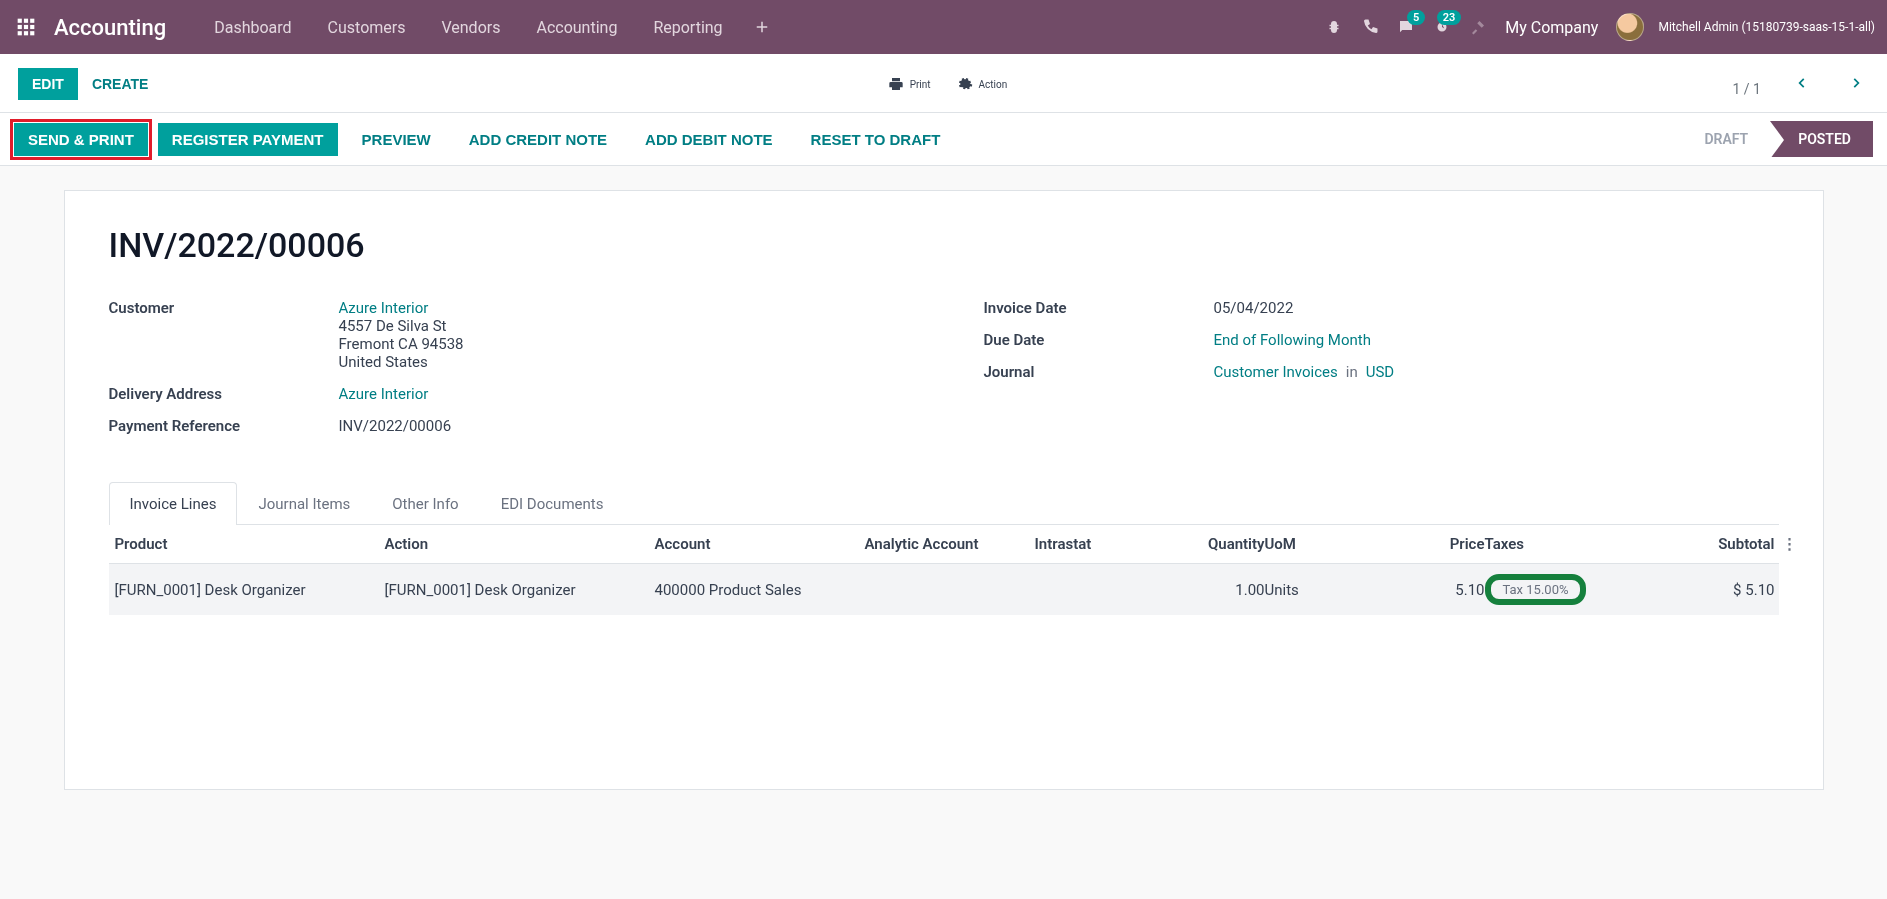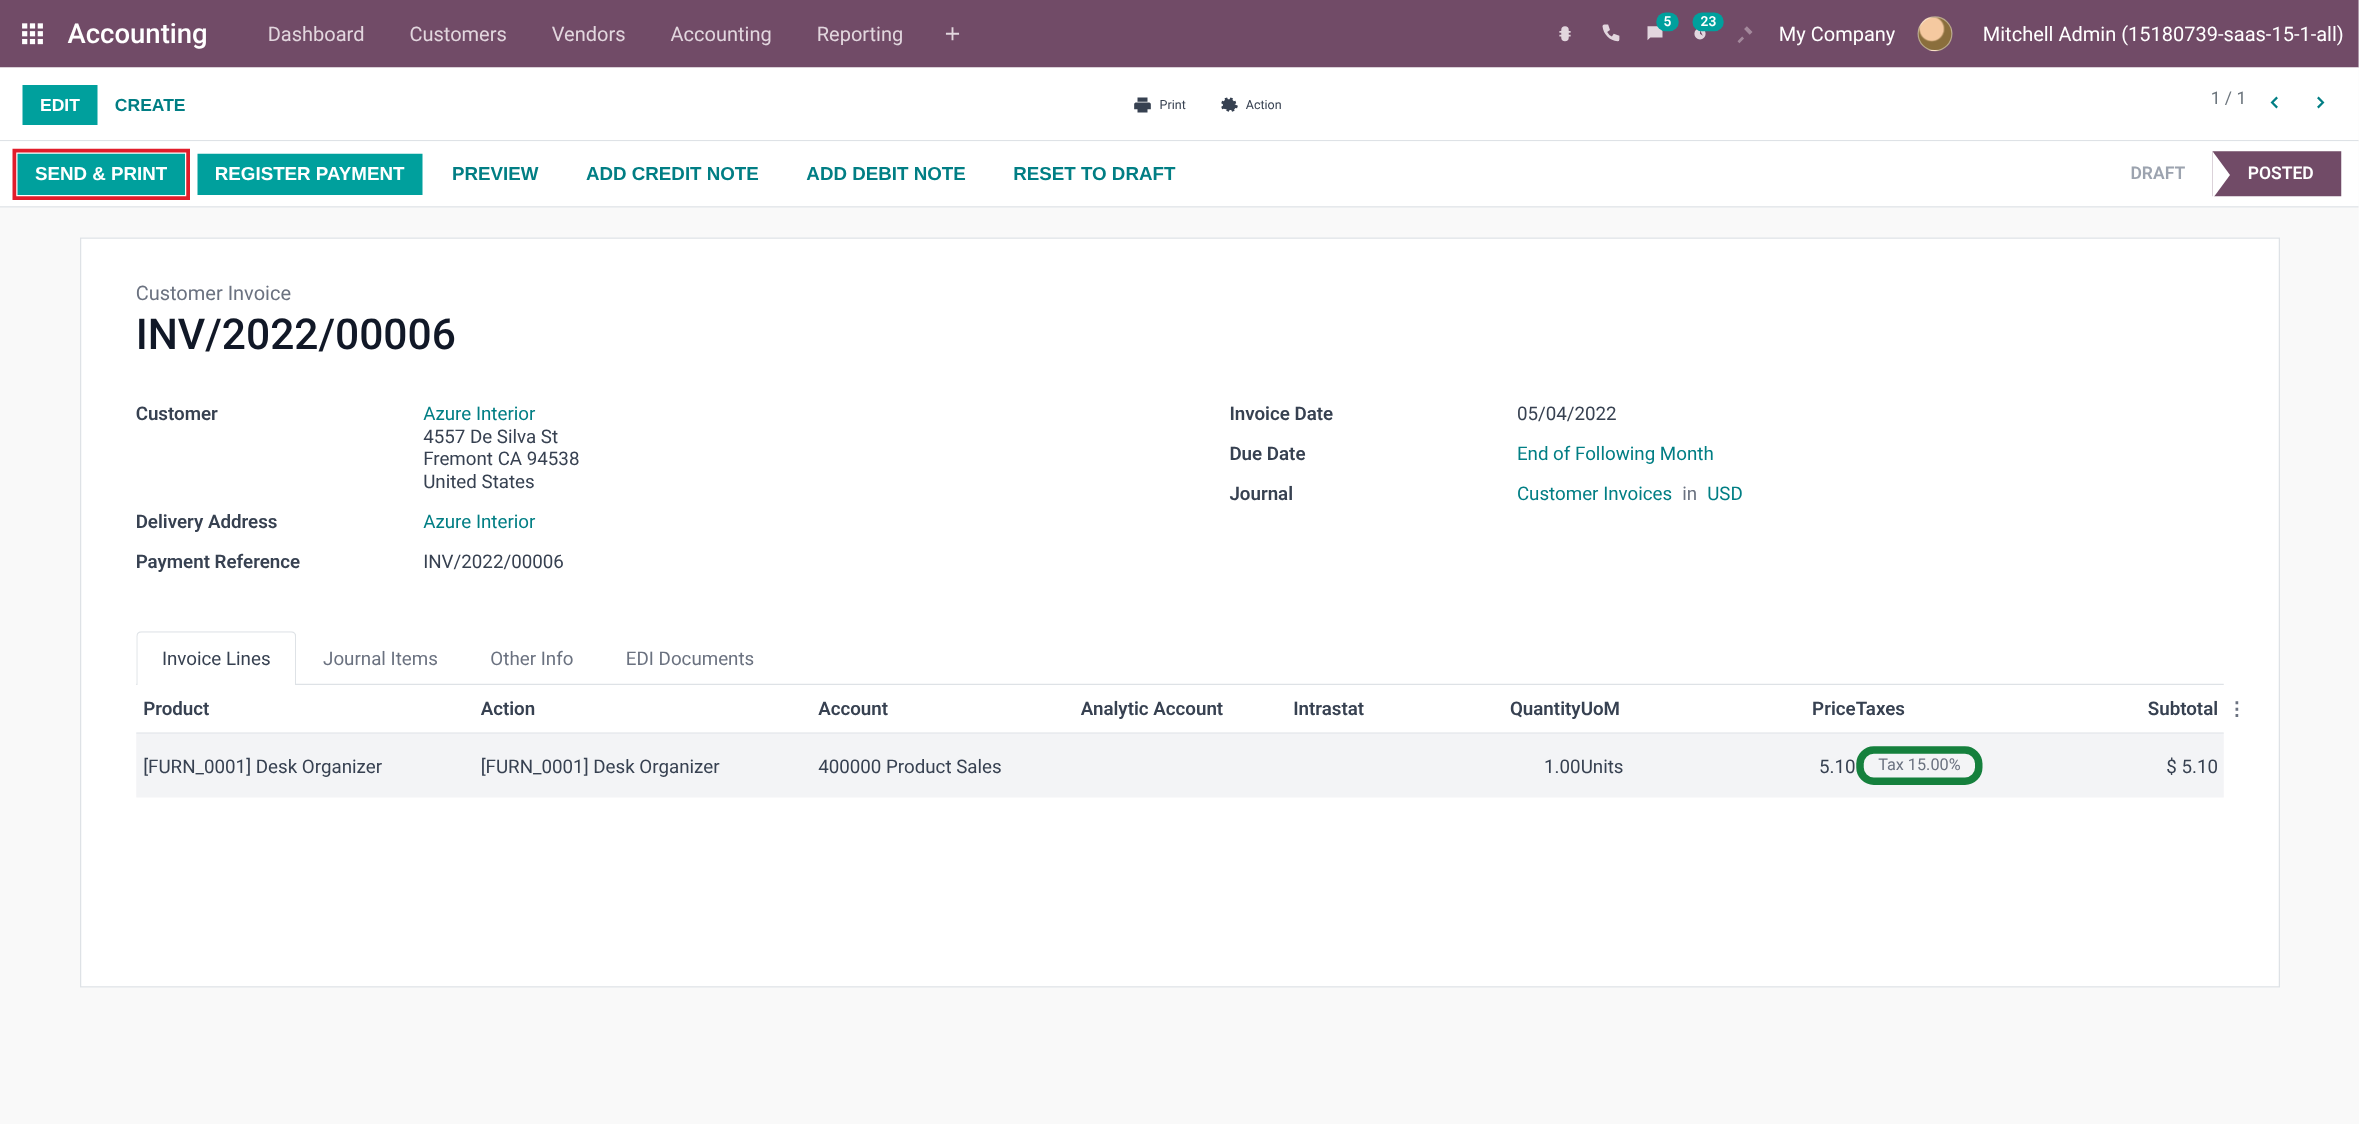--- a/index.html
+++ b/index.html
@@ -47,21 +47,21 @@
   gap:18px;
 }
 .nav-icon { position:relative; cursor:pointer; color:#e2d6de; display:flex; align-items:center; }
 .nav-icon svg { fill:#e2d6de; width:18px; height:18px; }
 .badge {
   position:absolute; top:-8px; right:-10px;
   background:#00A09D; color:#fff; font-size:11px;
   border-radius:10px; padding:1px 6px; font-weight:600;
 }
 .company { color:#fff; font-size:16px; }
-.user { display:flex; align-items:center; gap:24px; color:#fff; font-size:16px;}
+.user { display:flex; align-items:center; gap:14px; color:#fff; font-size:12px;}
 .avatar {
   width:28px; height:28px; border-radius:50%;
   background: radial-gradient(circle at 40% 35%, #f5c9a0 0 40%, #8a6e3c 45% 100%);
   border:1px solid rgba(255,255,255,.4);
 }
 
 
 .subhead {
   background:#fff;
   border-bottom:1px solid #dee2e6;
@@ -77,21 +77,21 @@
 }
 .btn {
   font-size:14px; font-weight:600;
   padding:8px 14px;
   border:none; cursor:pointer;
   background:transparent; color:#017E84;
 }
 .btn.primary { background:#00A09D; color:#fff; }
 .ctrl-mid { margin-left:auto; margin-right:auto; display:flex; gap:26px;}
 .ctrl-mid .link { color:#374151; cursor:pointer; display:flex; align-items:center; gap:6px; font-size:10px;}
-.pager { display:flex; align-items:flex-start; gap:10px; color:#6c757d; }
+.pager { display:flex; align-items:flex-end; gap:28px; color:#6c757d; }
 .pager .arrow { color:#017E84; cursor:pointer; padding:4px 6px; }
 
 
 .actionbar {
   background:#fff;
   border-bottom:1px solid #dee2e6;
   display:flex; align-items:center;
   padding: 8px 14px;
   gap:10px;
 }
@@ -280,21 +280,20 @@
   <button class="btn">ADD DEBIT NOTE</button>
   <button class="btn">RESET TO DRAFT</button>
   <div class="status-arrows">
     <div class="status draft">DRAFT</div>
     <div class="status posted">POSTED</div>
   </div>
 </div>
 
 <div class="sheetwrap">
   <div class="sheet">
-    <div class="formtitle-sub">Customer Invoice</div>
     <div class="formtitle">INV/2022/00006</div>
 
     <div class="two-col">
       <div class="col">
         <div class="frow">
           <div class="flabel">Customer</div>
           <div class="fval">
             <a href="#">Azure Interior</a><br>
             <span>4557 De Silva St</span><br>
             <span>Fremont CA 94538</span><br>

